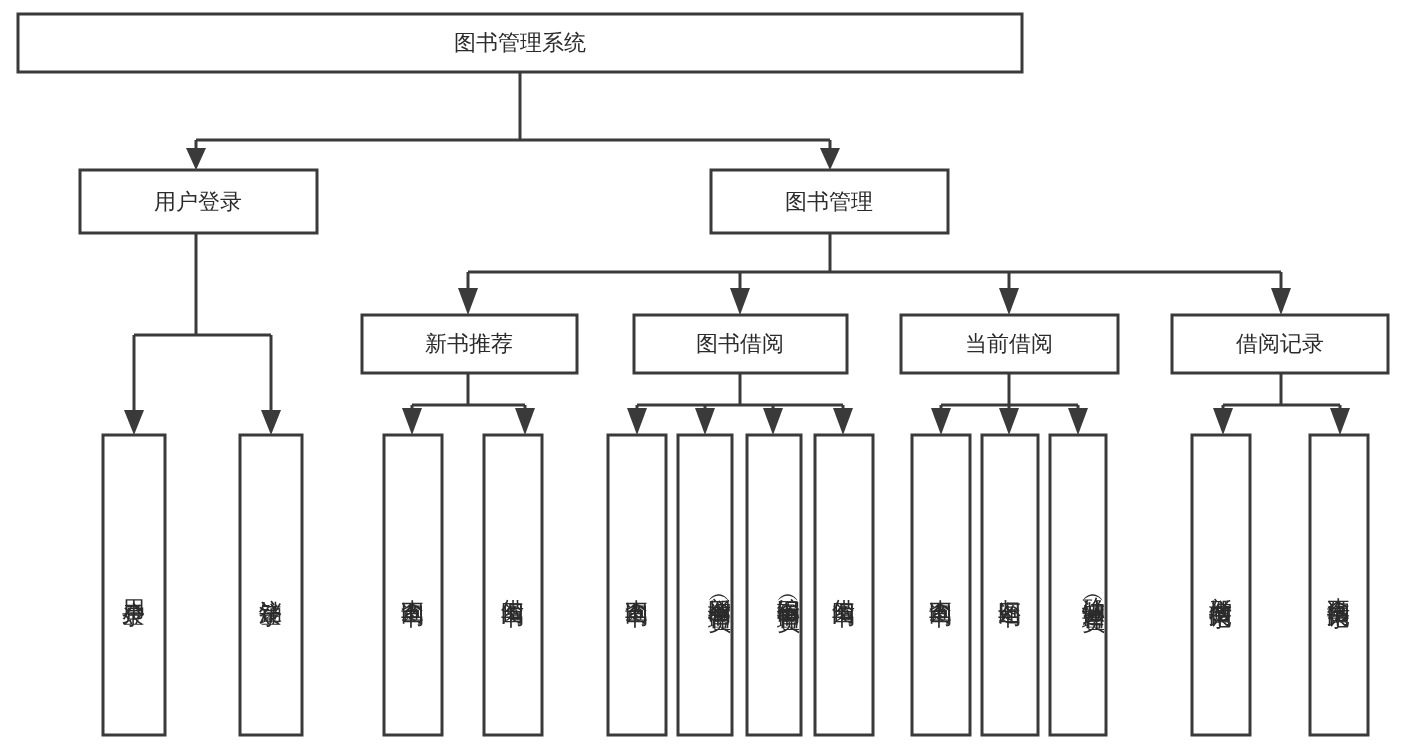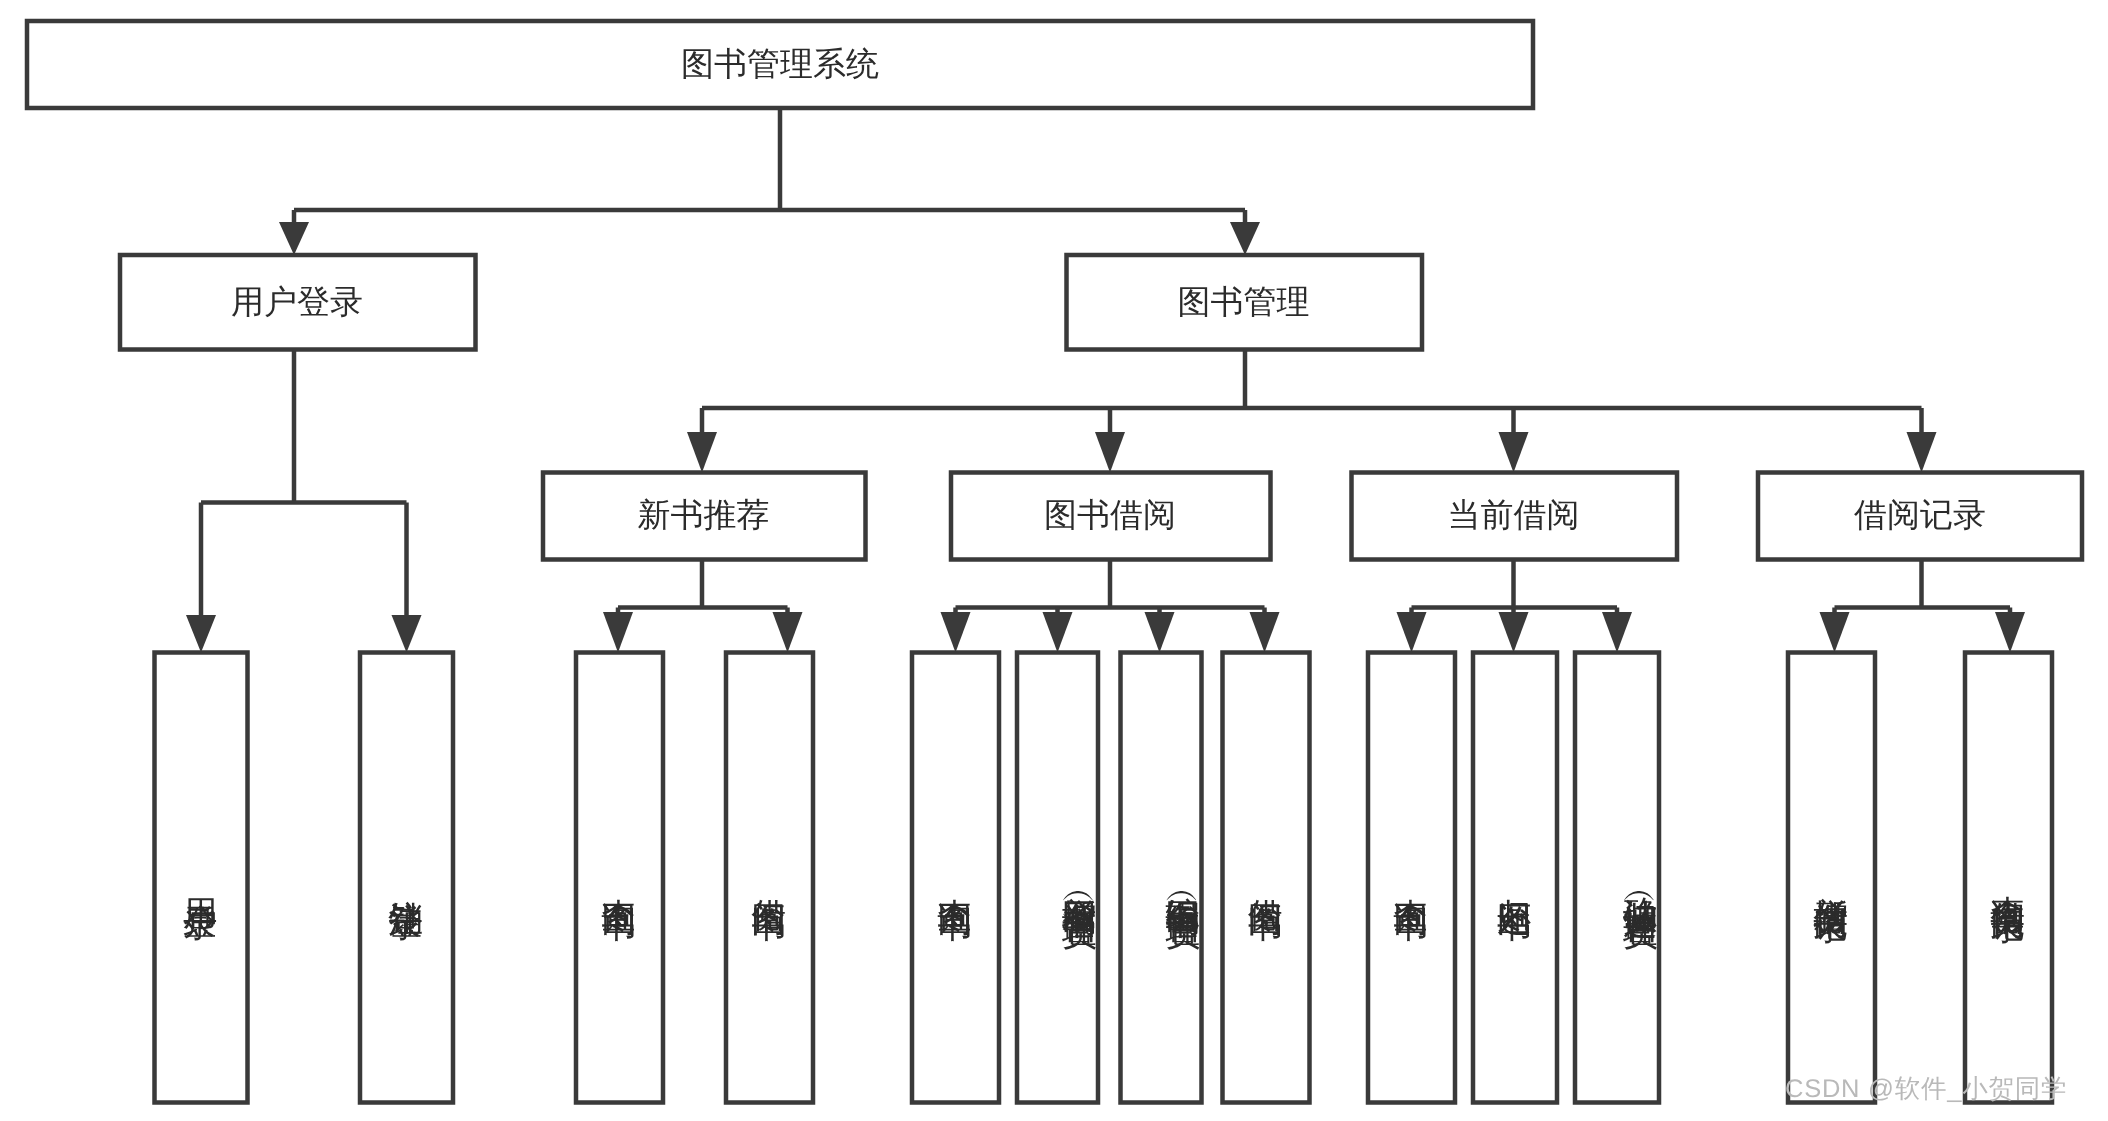--- a/index.html
+++ b/index.html
@@ -199,14 +199,13 @@
   <div class="vert-text-box" style="left:747px; top:435px; width:54px; height:300px; align-items:flex-start; padding-top:6px; box-sizing:border-box;">编辑图书（管理员）</div>
   <div class="vert-text-box" style="left:815px; top:435px; width:58px; height:300px;">借阅图书</div>
 
   <div class="vert-text-box" style="left:912px; top:435px; width:58px; height:300px;">查询图书</div>
   <div class="vert-text-box" style="left:982px; top:435px; width:56px; height:300px;">归还图书</div>
   <div class="vert-text-box" style="left:1050px; top:435px; width:56px; height:300px; align-items:flex-start; padding-top:6px; box-sizing:border-box;">确认归还（管理员）</div>
 
   <div class="vert-text-box" style="left:1192px; top:435px; width:58px; height:300px;">新增借阅记录</div>
   <div class="vert-text-box" style="left:1310px; top:435px; width:58px; height:300px;">查询借阅记录</div>
 
-  <div class="watermark">CSDN @软件_小贺同学</div>
 </div>
 
 </body></html>

